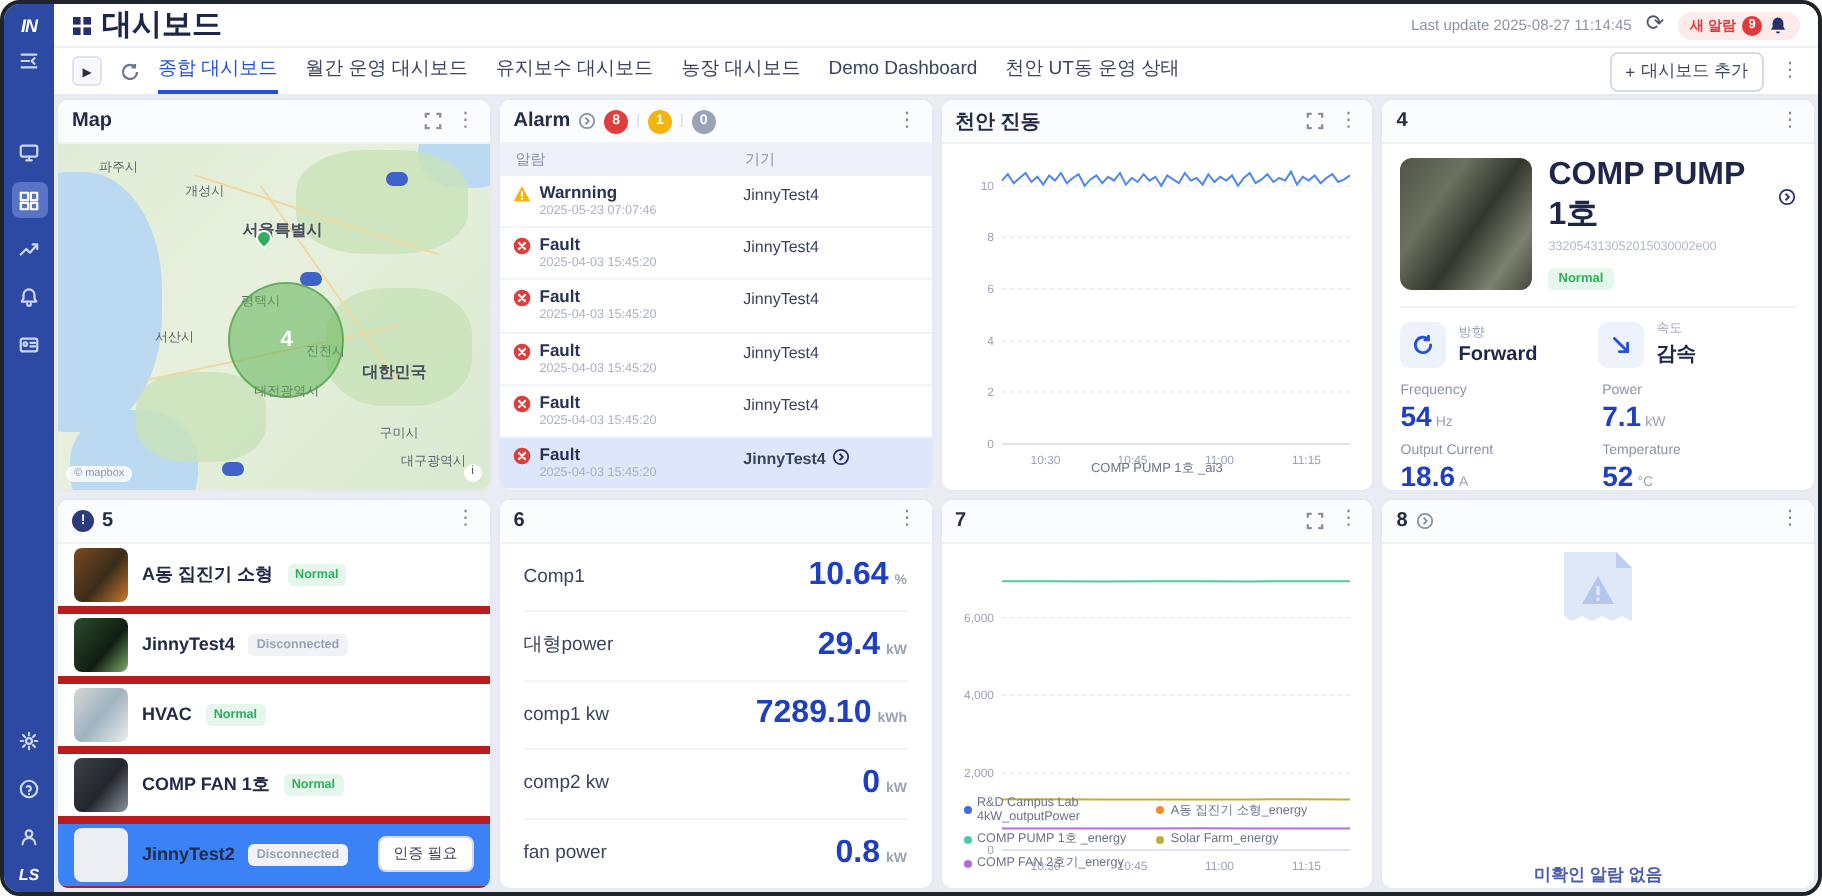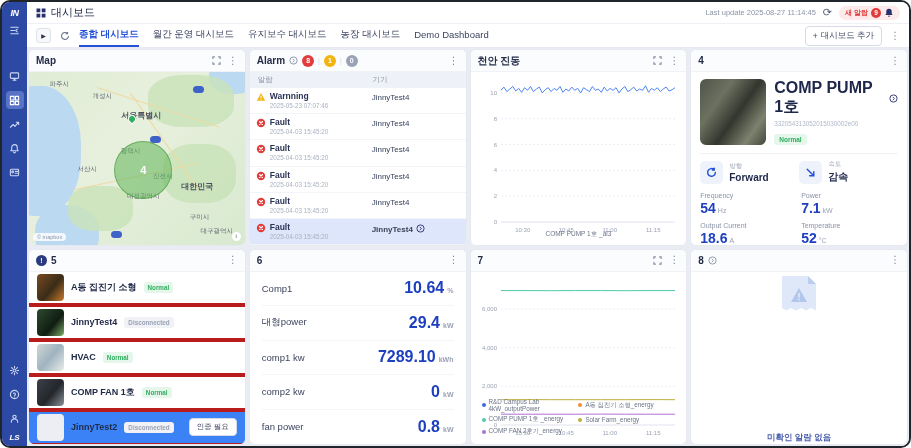--- a/index.html
+++ b/index.html
@@ -12,36 +12,36 @@
 .sb-icon svg{width:11px;height:11px;stroke:#ccd6f2;fill:none;stroke-width:1.2;stroke-linecap:round;stroke-linejoin:round}
 .sb-icon.active{background:#5974c6}
 .sb-icon.active svg{stroke:#fff}
 .sb-gap{height:22px}
 .sb-bottom{margin-top:auto;display:flex;flex-direction:column;align-items:center}
 .sb-logo2{color:#fff;font-weight:bold;font-style:italic;font-size:8px;margin-top:3px}
 
 .main{flex:1;display:flex;flex-direction:column;min-width:0}
 .topbar{height:22px;background:#fff;border-bottom:1px solid #eef0f5;display:flex;align-items:center;gap:5px;padding:0 9px;flex-shrink:0}
 .title-ic svg{width:10px;height:10px;display:block}
-.app-title{font-size:11px;font-weight:normal;color:#1e2749}
+.app-title{font-size:15px;font-weight:bold;color:#1e2749}
 .topbar-right{margin-left:auto;display:flex;align-items:center;gap:7px}
 .last-update{font-size:7.5px;color:#8a93a6}
 .refresh-ic{font-size:11px;color:#4d5870;cursor:pointer;line-height:1}
 .alarm-pill{display:flex;align-items:center;gap:3px;background:#fdeaea;border-radius:10px;padding:2px 6px;cursor:pointer}
 .alarm-pill .apl{color:#e03a3a;font-size:7px;font-weight:bold}
 .alarm-cnt{min-width:10px;height:10px;border-radius:50%;background:#e03a3a;color:#fff;font-size:6.5px;font-weight:bold;display:flex;align-items:center;justify-content:center;padding:0 2px}
 .bell svg{width:10px;height:10px;display:block}
 
 .tabbar{height:24px;background:#fff;border-bottom:1px solid #e7eaf1;display:flex;align-items:center;gap:9px;padding:0 9px;flex-shrink:0}
 .play-btn{width:15px;height:15px;border:1px solid #dfe3ec;background:#f7f8fb;border-radius:3px;font-size:6px;color:#2b3146;display:flex;align-items:center;justify-content:center;cursor:pointer}
 .reset-ic{color:#6b7590;display:flex;cursor:pointer}
 .reset-ic svg{width:10px;height:10px;stroke:#6b7590;fill:none;stroke-width:1.1}
 #tabs{display:flex;gap:14px;height:100%;align-items:stretch}
 .tab{font-size:9.5px;color:#3c4560;display:flex;align-items:center;border-bottom:2px solid transparent;cursor:pointer;white-space:nowrap}
-.tab.active{color:#2451d8;font-weight:bold;border-bottom-color:#2451d8}
+.tab.active{color:#2451d8;font-weight:normal;border-bottom-color:#2451d8}
 .tab-right{margin-left:auto;display:flex;align-items:center;gap:8px}
 .add-btn{display:flex;align-items:center;gap:3px;border:1px solid #d6dbe7;border-radius:4px;background:#fff;padding:3px 7px;font-size:8.5px;color:#3c4560;cursor:pointer}
 .kebab{color:#7d8699;font-size:10px;cursor:pointer;line-height:1}
 
 .grid{flex:1;background:#e9ecf3;padding:1px;display:grid;grid-template-columns:repeat(4,1fr);grid-template-rows:1fr 1fr;gap:3px;overflow:hidden}
 .card{background:#fff;border:1px solid #e6e9f0;border-radius:6px;display:flex;flex-direction:column;overflow:hidden;min-width:0}
 .card-head{height:22px;flex-shrink:0;display:flex;align-items:center;gap:4px;padding:0 7px;background:#fbfcfe;border-bottom:1px solid #f0f2f6}
 .card-title{font-size:10px;font-weight:bold;color:#252c47}
 .head-icons{margin-left:auto;display:flex;align-items:center;gap:7px}
 .expand-ic{display:flex;cursor:pointer}
@@ -228,20 +228,21 @@
           <svg viewBox="0 0 10 10">
             <path d="M8.5 5a3.5 3.5 0 1 1-1-2.5M7.5 1v1.7H5.8"></path>
           </svg>
         </span>
       <div id="tabs">
           <div class="tab active">종합 대시보드</div>
           <div class="tab">월간 운영 대시보드</div>
           <div class="tab">유지보수 대시보드</div>
           <div class="tab">농장 대시보드</div>
           <div class="tab">Demo Dashboard</div>
+          <div class="tab">천안 UT동 운영 상태</div>
         </div>
       <div class="tab-right">
         <button class="add-btn">
             <span>+</span>
             <span>대시보드 추가</span>
           </button>
         <span class="kebab">⋮</span>
       </div>
     </nav>
 

